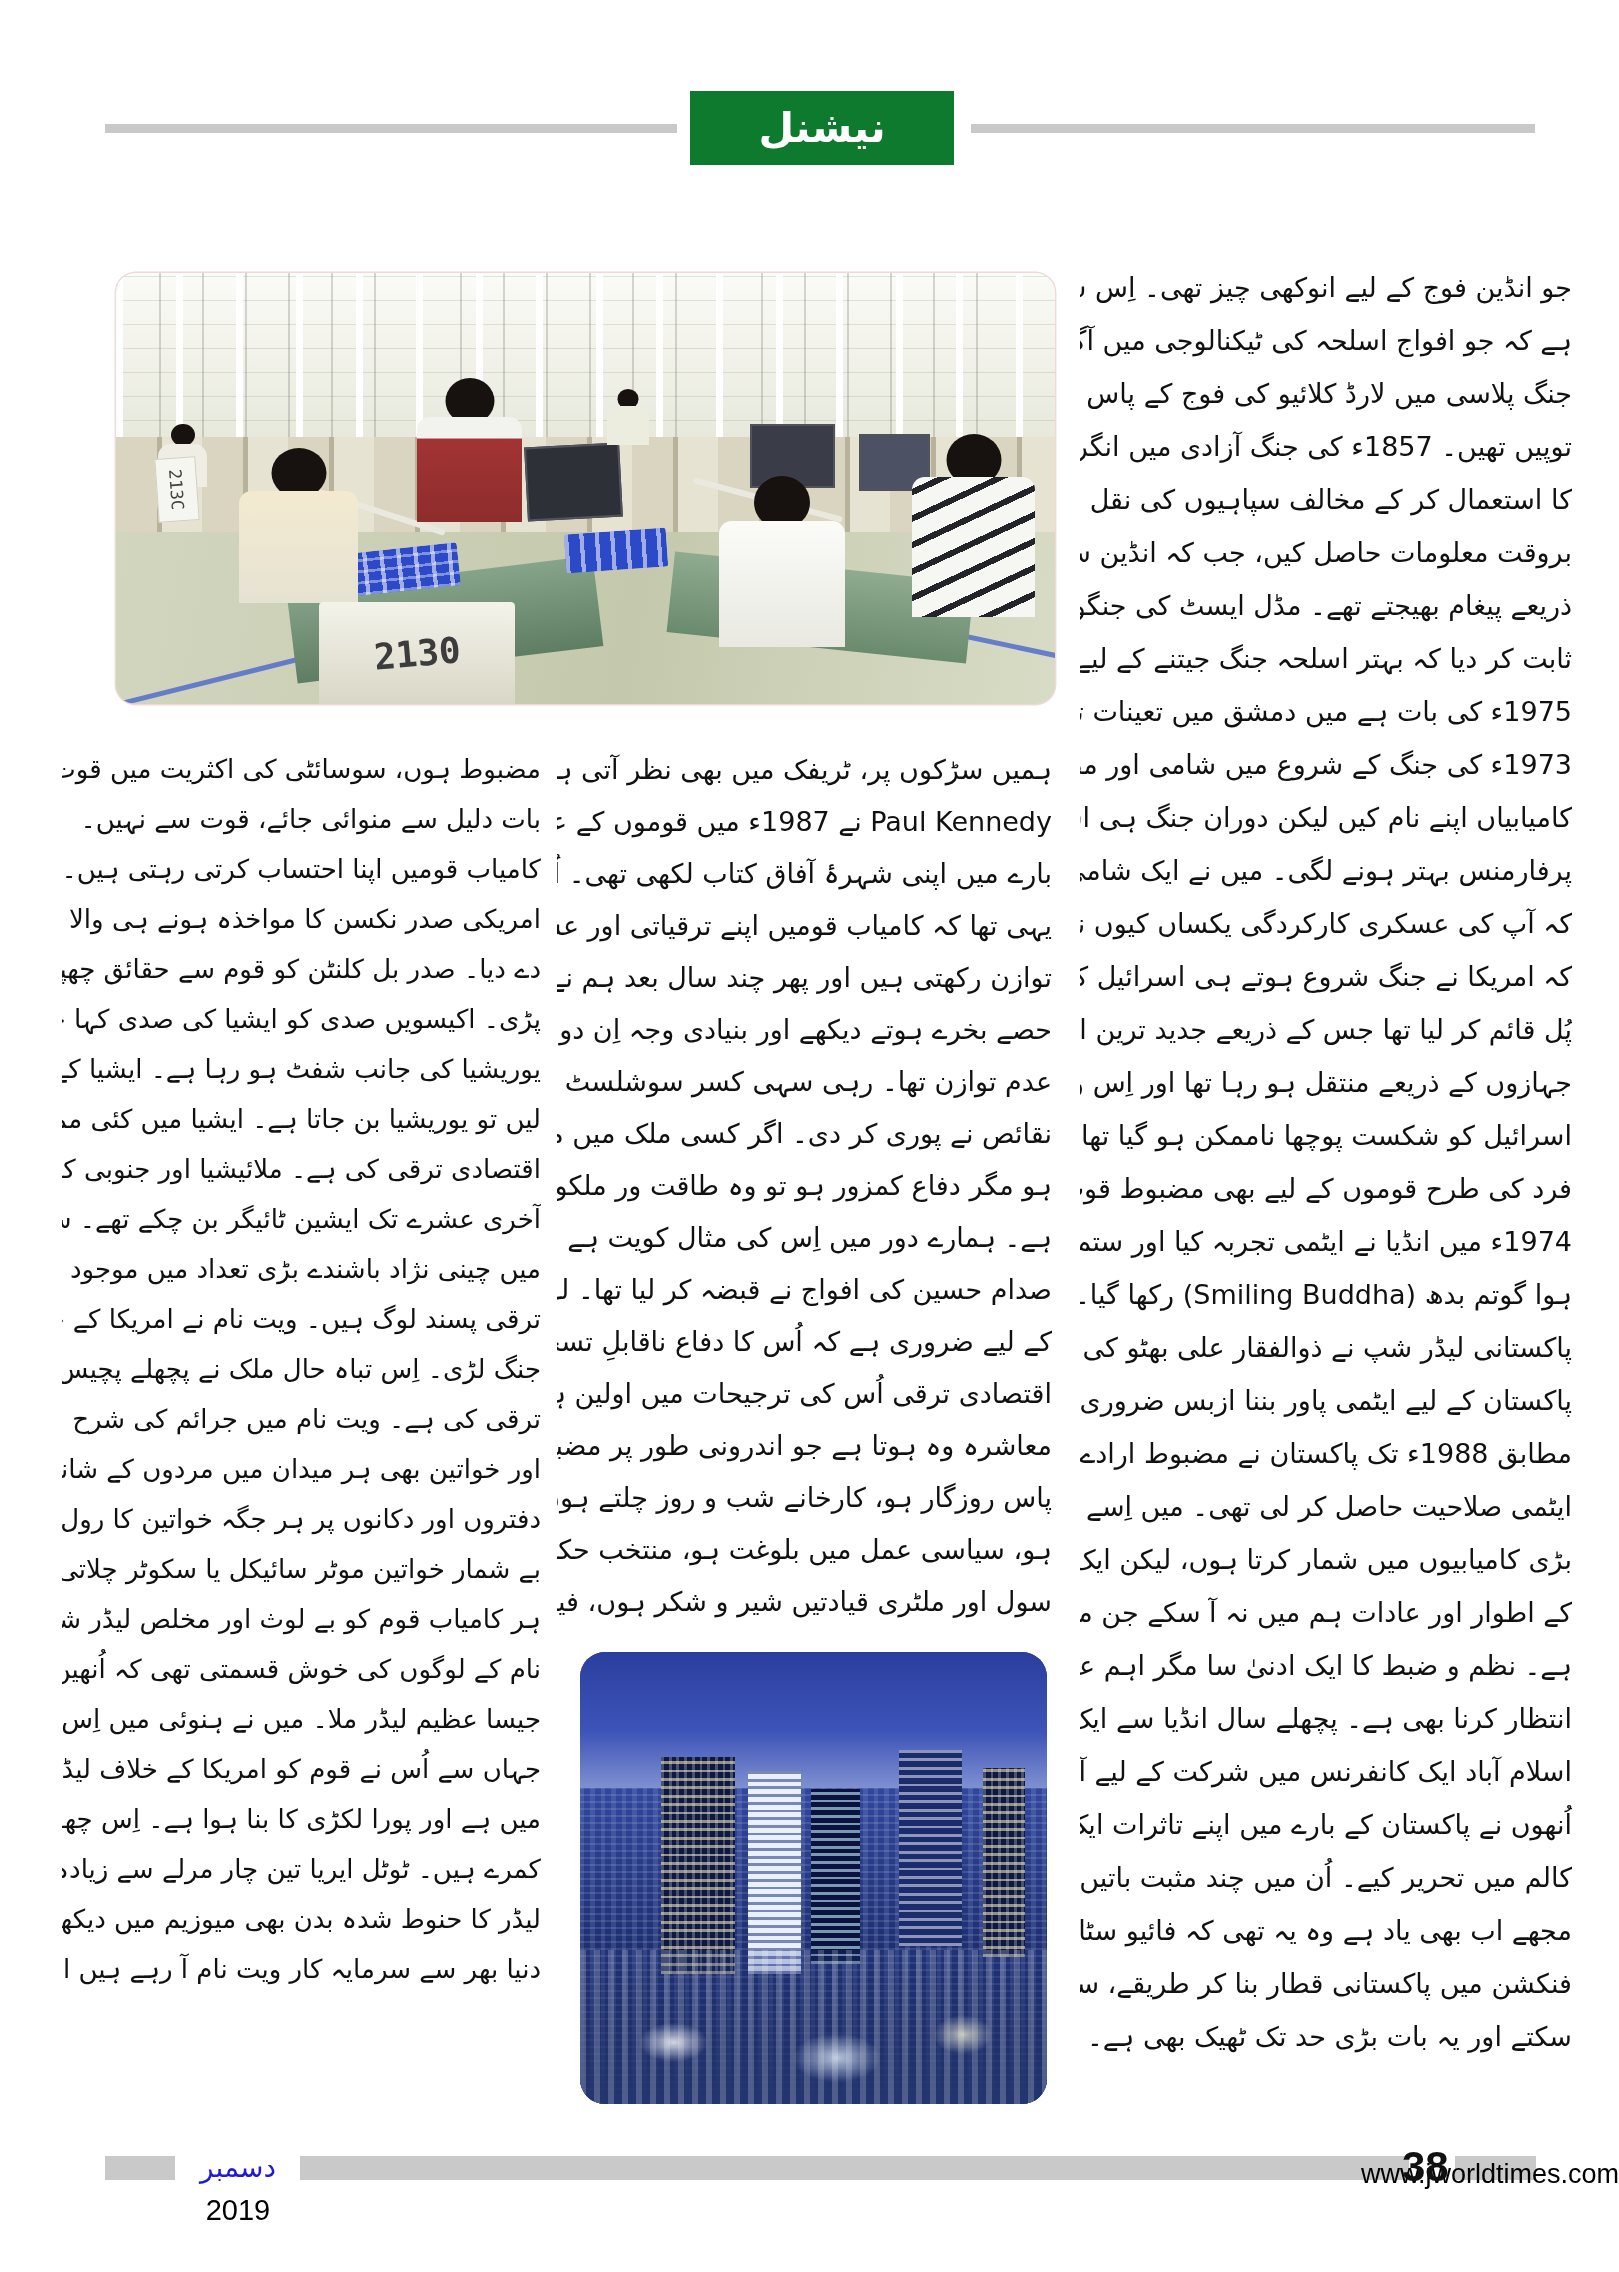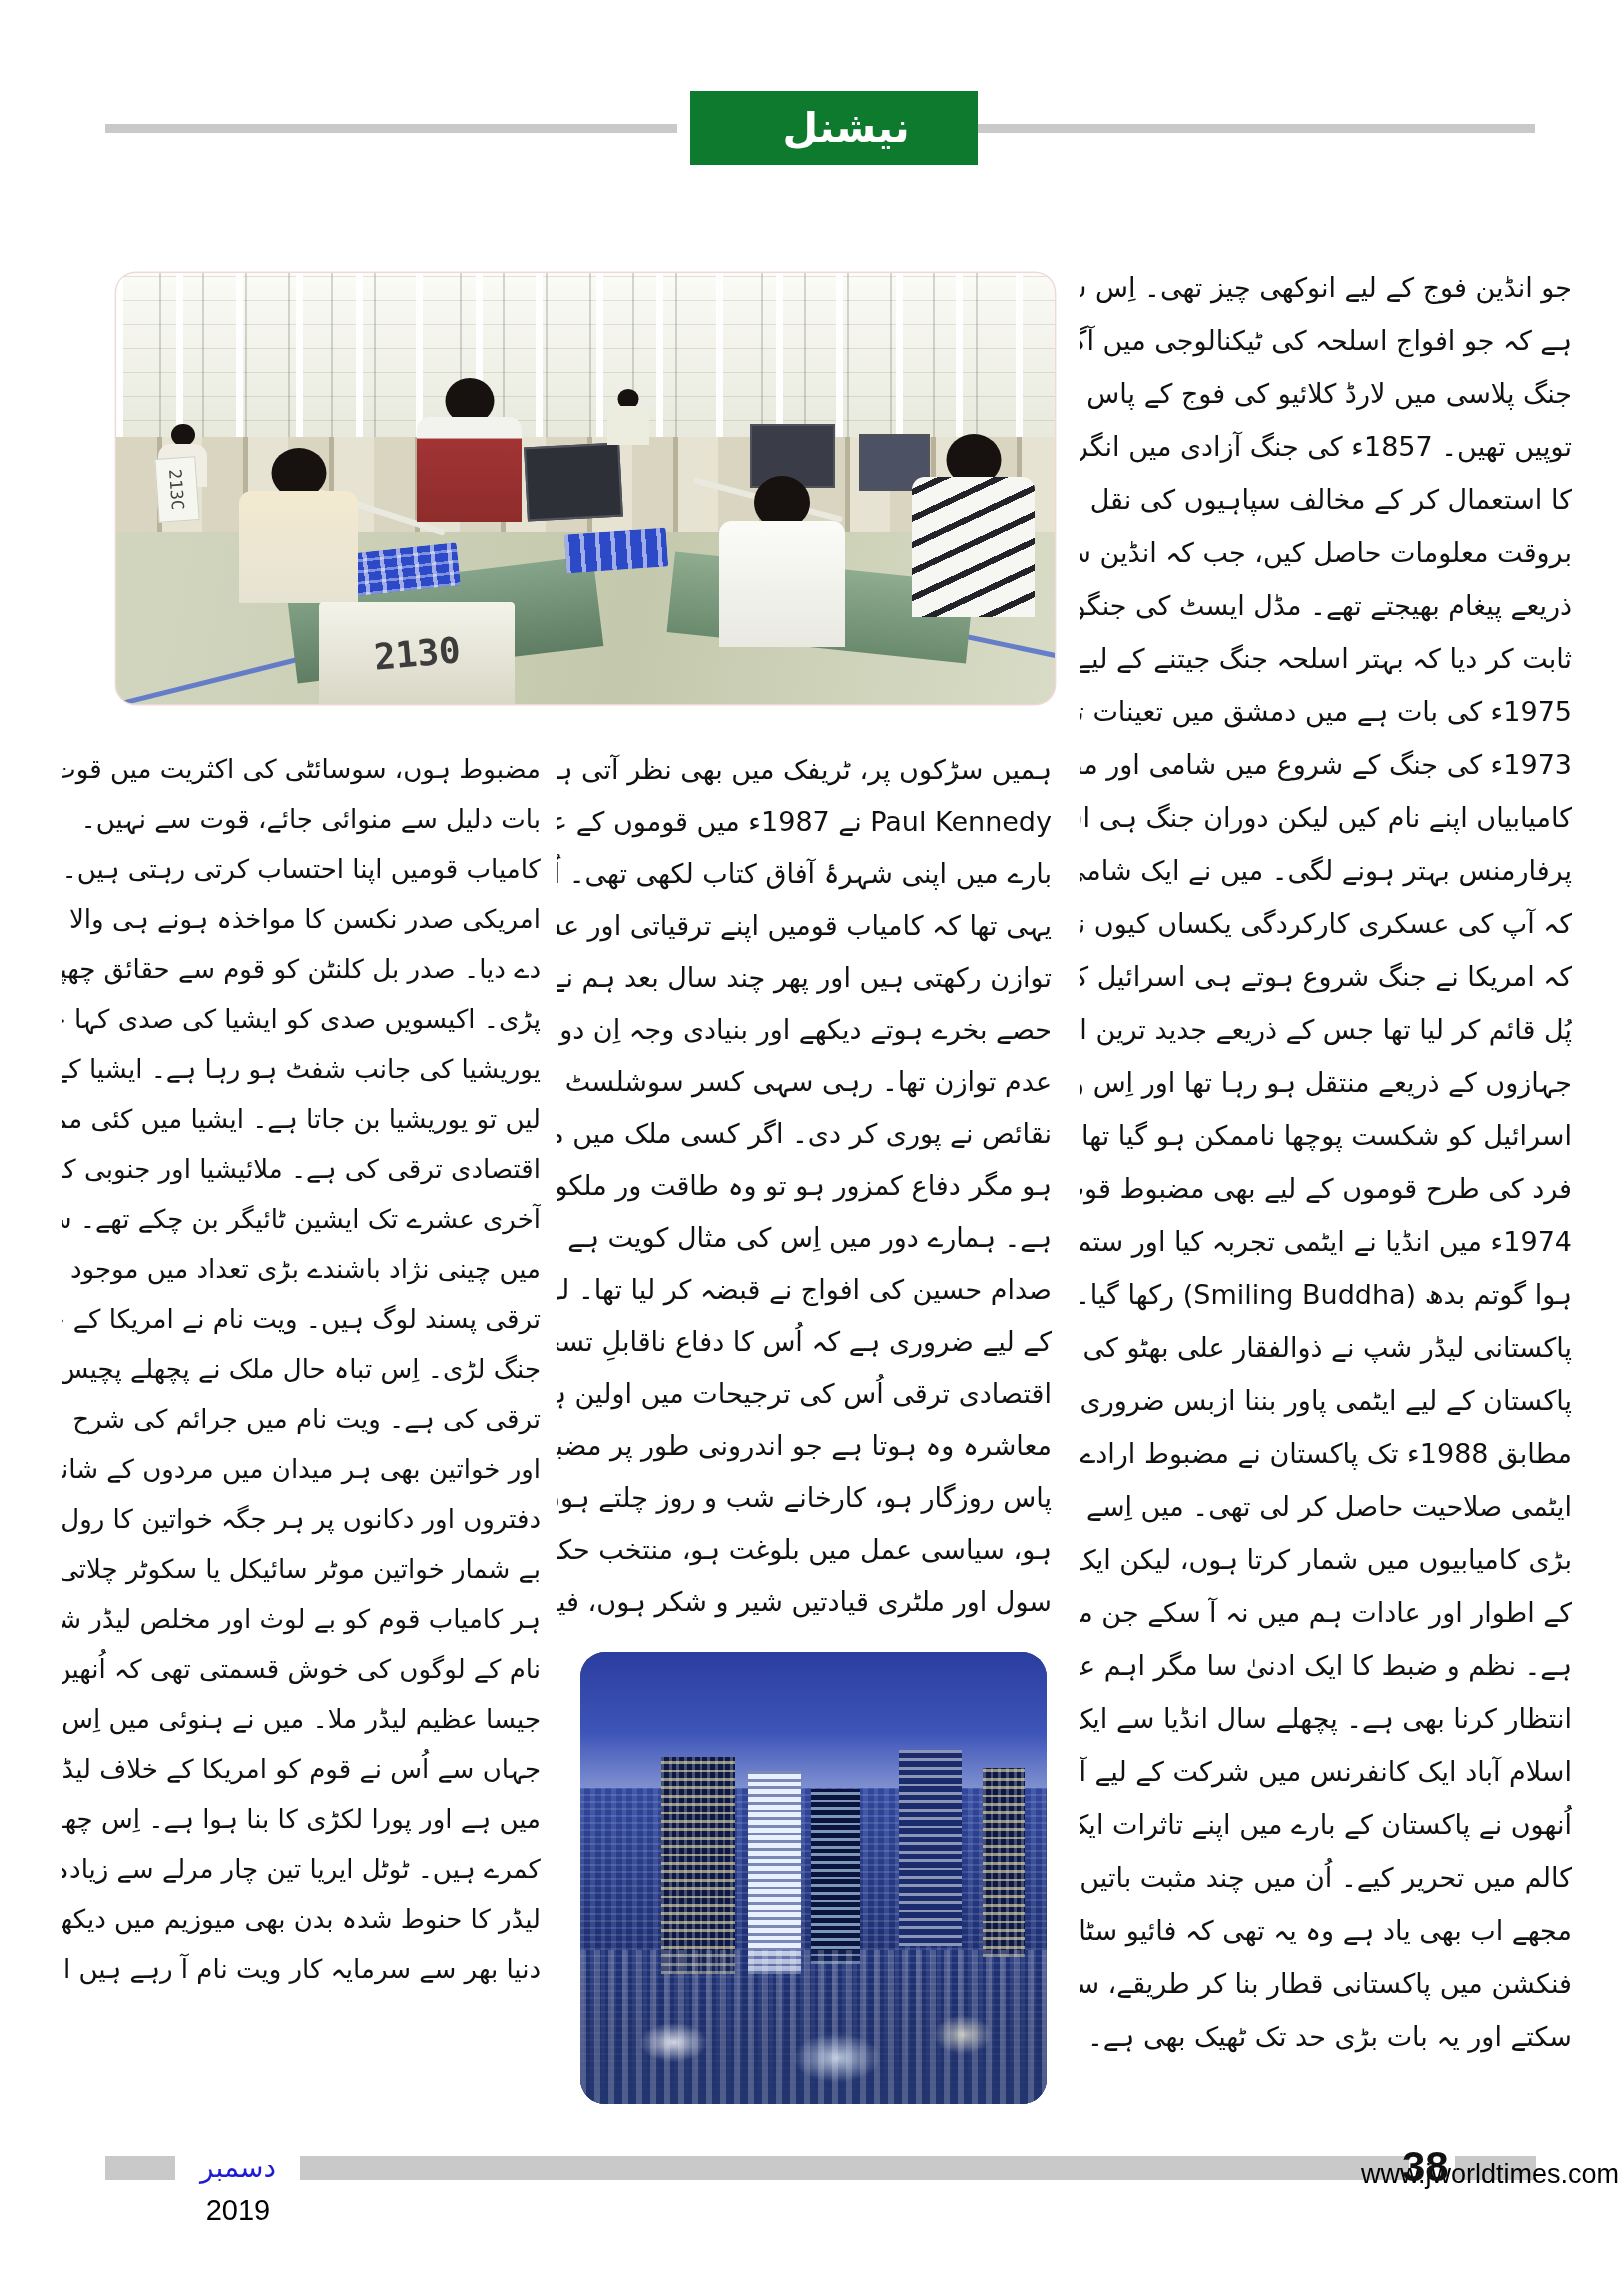--- a/index.html
+++ b/index.html
@@ -3,21 +3,21 @@
 <meta charset="utf-8">
 <style>
   html,body{margin:0;padding:0;background:#888;}
   .page{position:relative;width:1619px;height:2273px;background:#ffffff;overflow:hidden;
         font-family:"DejaVu Sans",sans-serif;color:#111;}
   
   .hrule{position:absolute;height:9px;background:#c9c9c9;}
   .hrule.left{left:105px;top:124px;width:572px;}
   .hrule.right{left:971px;top:124px;width:564px;}
   .section-banner{position:absolute;left:690px;top:91px;width:264px;height:74px;
-        display:flex;align-items:center;justify-content:center;padding-left:24px;}
+        display:flex;align-items:center;justify-content:center;}
   .section-banner .lbl{color:#fff;font-size:41px;font-weight:bold;direction:rtl;line-height:1;}
   
   .col{position:absolute;direction:rtl;}
   .col .text-line{text-align:justify;text-align-last:justify;white-space:nowrap;overflow:hidden;}
   .col .text-line.short{text-align:right;text-align-last:right;}
   .col-right{left:1080px;top:261px;width:492px;font-size:27px;}
   .col-right .text-line{height:53px;line-height:53px;}
   .col-middle{left:557px;top:744px;width:495px;font-size:27px;}
   .col-middle .text-line{height:52px;line-height:52px;}
   .col-left{left:62px;top:744px;width:479px;font-size:26px;}

